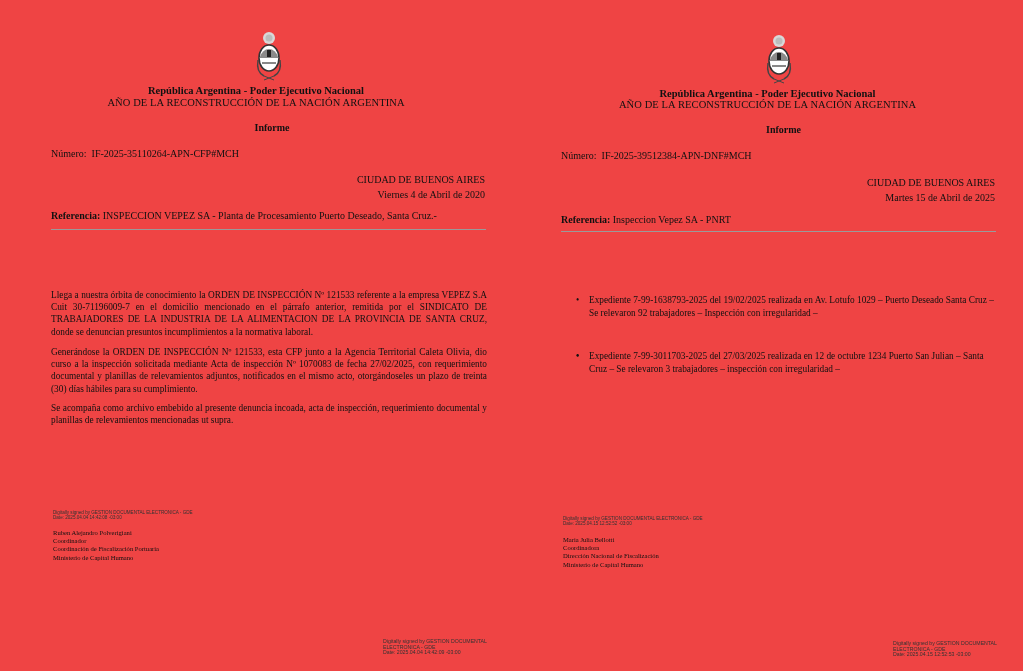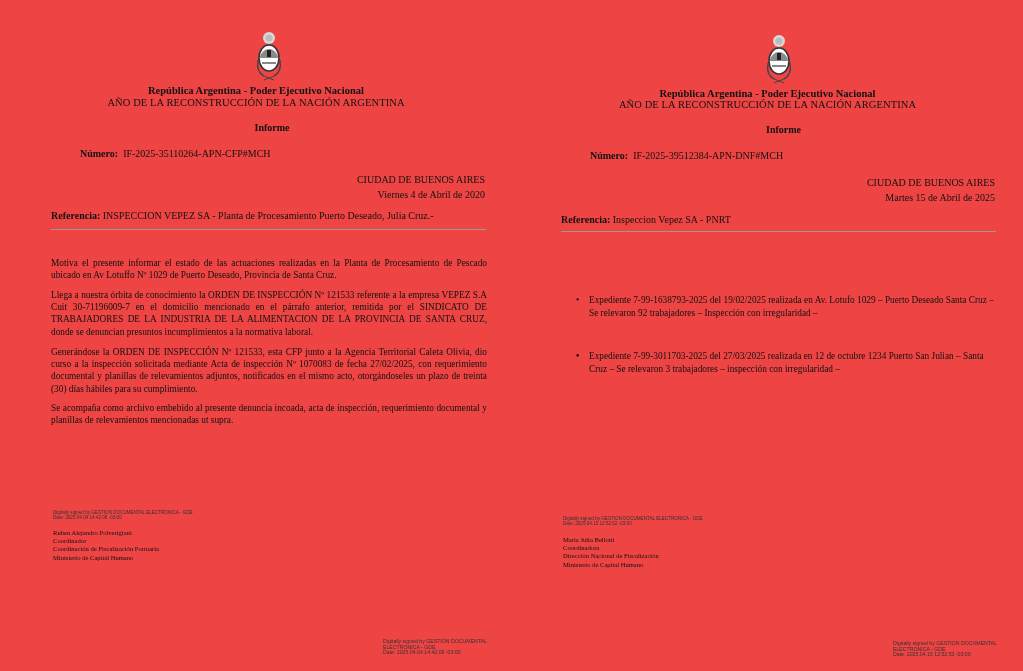--- a/index.html
+++ b/index.html
@@ -5,21 +5,21 @@
   html, body { margin:0; padding:0; background:#ffffff; }
   body { width:1023px; height:671px; position:relative; overflow:hidden; font-family:"Liberation Serif", "DejaVu Serif", serif; color:#111; }
   .page { position:absolute; top:0; height:671px; background:#ef4444; }
   .page.left { left:0; width:512px; }
   .page.right { left:512px; width:511px; }
   .crest { position:absolute; width:30px; height:52px; }
   .hdr1 { position:absolute; width:100%; text-align:center; font-weight:bold; font-size:10.5px; }
   .hdr2 { position:absolute; width:100%; text-align:center; font-size:10.5px; letter-spacing:0.1px; }
   .informe { position:absolute; width:100%; text-align:center; font-weight:bold; font-size:10px;margin-left:16px; }
   .numero { position:absolute; font-size:10px; }
-  .numero b { font-weight:bold;margin-left:29px; }
+  .numero b { font-weight:normal; }
   .city { position:absolute; text-align:right; font-size:10px; line-height:15px; }
   .ref { position:absolute; font-size:10px; }
   .sep { position:absolute; height:1px; background:#9a9a9a; }
   .para { position:absolute; font-size:9.3px; line-height:12.2px; text-align:justify; }
   .bullets { position:absolute; font-size:9.3px; line-height:13px; margin:0; padding:0; list-style:none; }
   .bullets li { position:relative; padding-left:16px; margin-bottom:30px; }
   .bullets li .dot { position:absolute; left:3px; top:0; }
   .sig-small { position:absolute; font-family:"Liberation Sans", "DejaVu Sans", sans-serif; font-size:4.6px; line-height:5px; color:#333; }
   .signer { position:absolute; font-size:6.6px; line-height:8.2px; }
   .stamp { position:absolute; font-family:"Liberation Sans", "DejaVu Sans", sans-serif; font-size:5.2px; line-height:5.6px; color:#333; }
@@ -49,25 +49,24 @@
     <span>IF-2025-35110264-APN-CFP#MCH</span>
   </div>
 
   <div class="city" style="right:27px;top:172px;">
     <div>CIUDAD DE BUENOS AIRES</div>
     <div>Viernes 4 de Abril de 2020</div>
   </div>
 
   <div class="ref" style="left:51px;top:210px;">
     <b>Referencia:</b>
-    <span>INSPECCION VEPEZ SA - Planta de Procesamiento Puerto Deseado, Julia Cruz.-</span>
+    <span>INSPECCION VEPEZ SA - Planta de Procesamiento Puerto Deseado, Santa Cruz.-</span>
   </div>
   <div class="sep" style="left:51px;top:229px;width:435px;"></div>
 
-  <div class="para" style="left:51px;top:257px;width:436px;">Motiva el presente informar el estado de las actuaciones realizadas en la Planta de Procesamiento de Pescado ubicado en Av Lotuffo Nº 1029 de Puerto Deseado, Provincia de Santa Cruz.</div>
   <div class="para" style="left:51px;top:289px;width:436px;">Llega a nuestra órbita de conocimiento la ORDEN DE INSPECCIÓN Nº 121533 referente a la empresa VEPEZ S.A Cuit 30-71196009-7 en el domicilio mencionado en el párrafo anterior, remitida por el SINDICATO DE TRABAJADORES DE LA INDUSTRIA DE LA ALIMENTACION DE LA PROVINCIA DE SANTA CRUZ, donde se denuncian presuntos incumplimientos a la normativa laboral.</div>
   <div class="para" style="left:51px;top:346px;width:436px;">Generándose la ORDEN DE INSPECCIÓN Nº 121533, esta CFP junto a la Agencia Territorial Caleta Olivia, dio curso a la inspección solicitada mediante Acta de inspección Nº 1070083 de fecha 27/02/2025, con requerimiento documental y planillas de relevamientos adjuntos, notificados en el mismo acto, otorgándoseles un plazo de treinta (30) días hábiles para su cumplimiento.</div>
   <div class="para" style="left:51px;top:402px;width:436px;">Se acompaña como archivo embebido al presente denuncia incoada, acta de inspección, requerimiento documental y planillas de relevamientos  mencionadas ut supra.</div>
 
   <div class="sig-small" style="left:53px;top:510px;">
     <div>Digitally signed by GESTION DOCUMENTAL ELECTRONICA - GDE</div>
     <div>Date: 2025.04.04 14:42:08 -03:00</div>
   </div>
 
   <div class="signer" style="left:53px;top:529px;">

